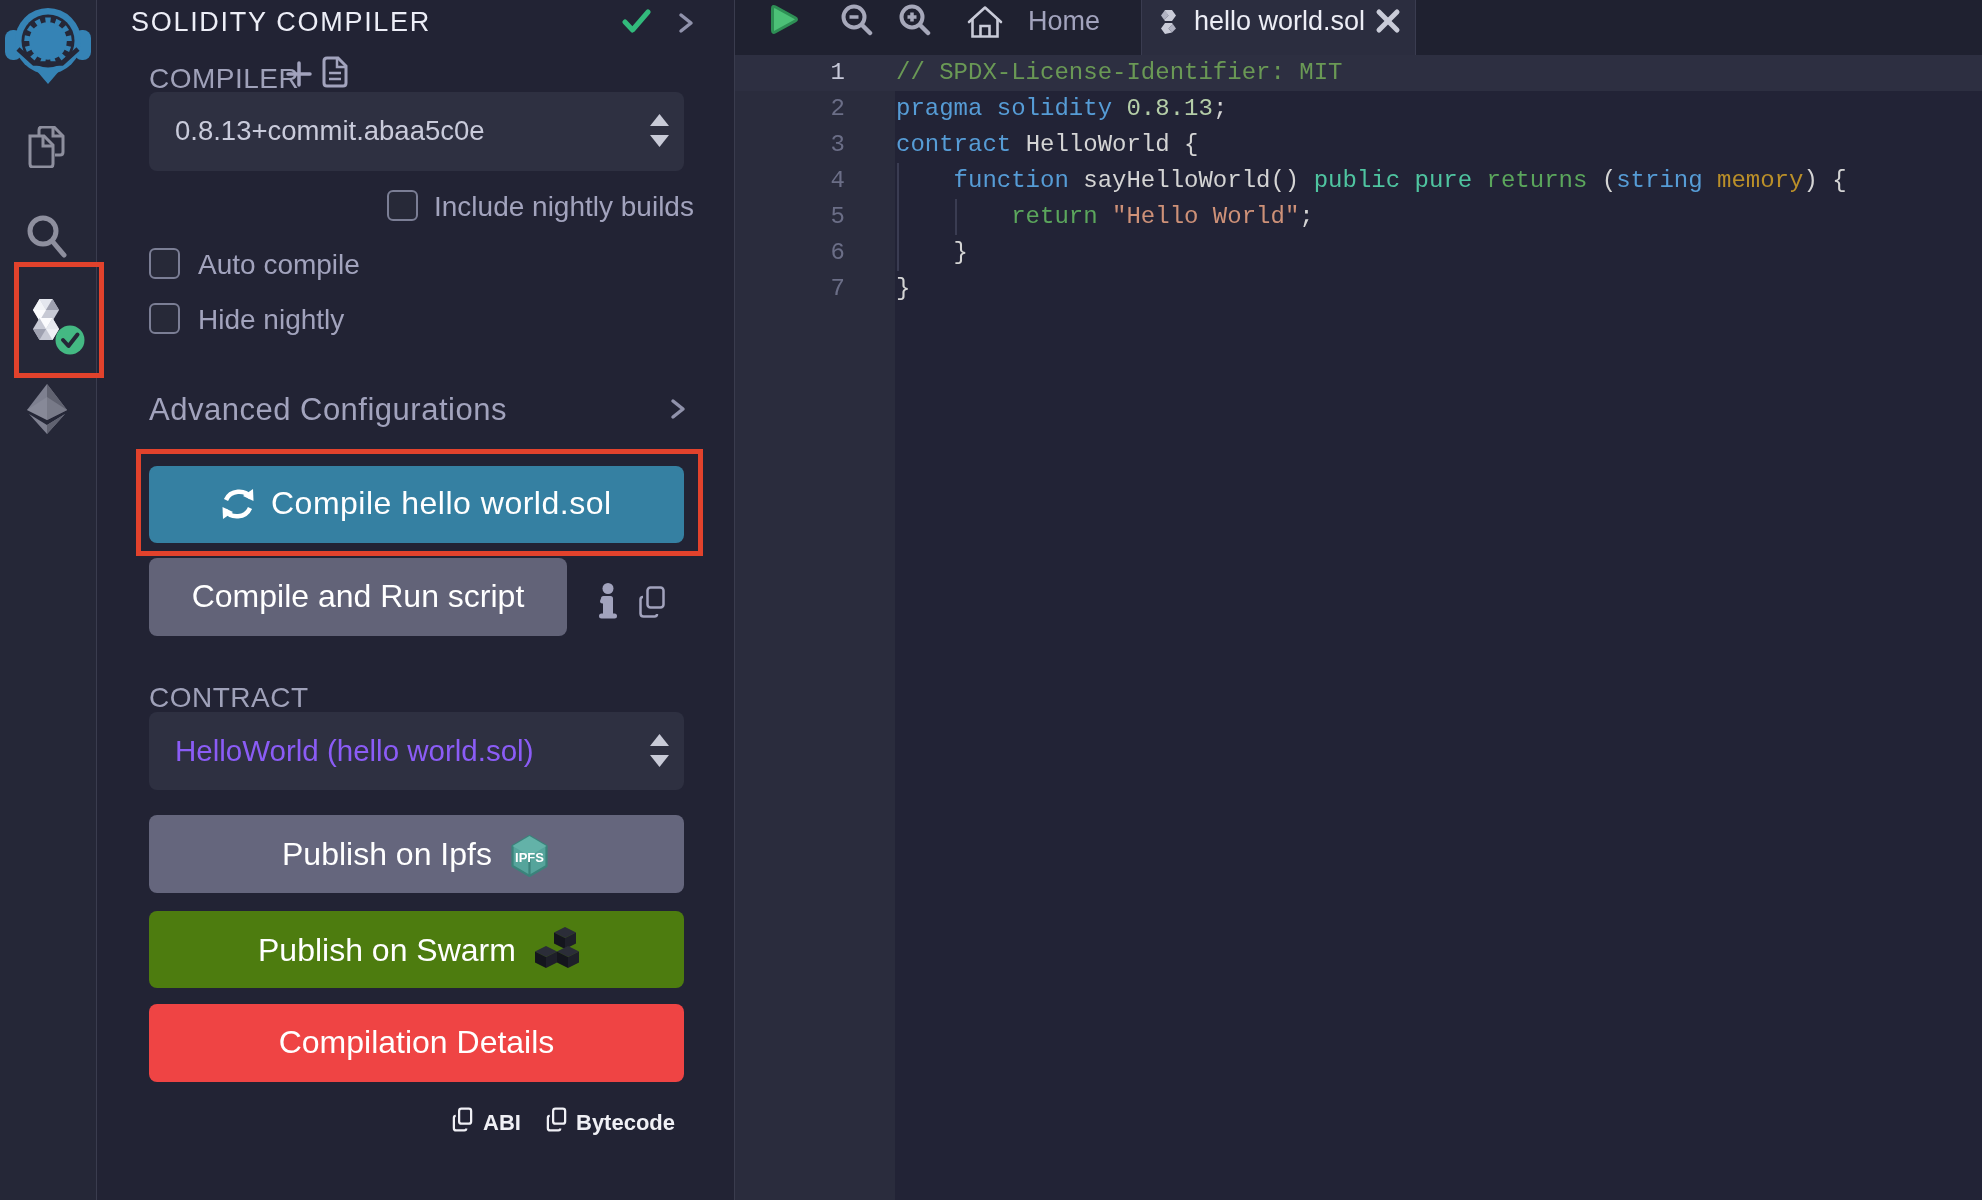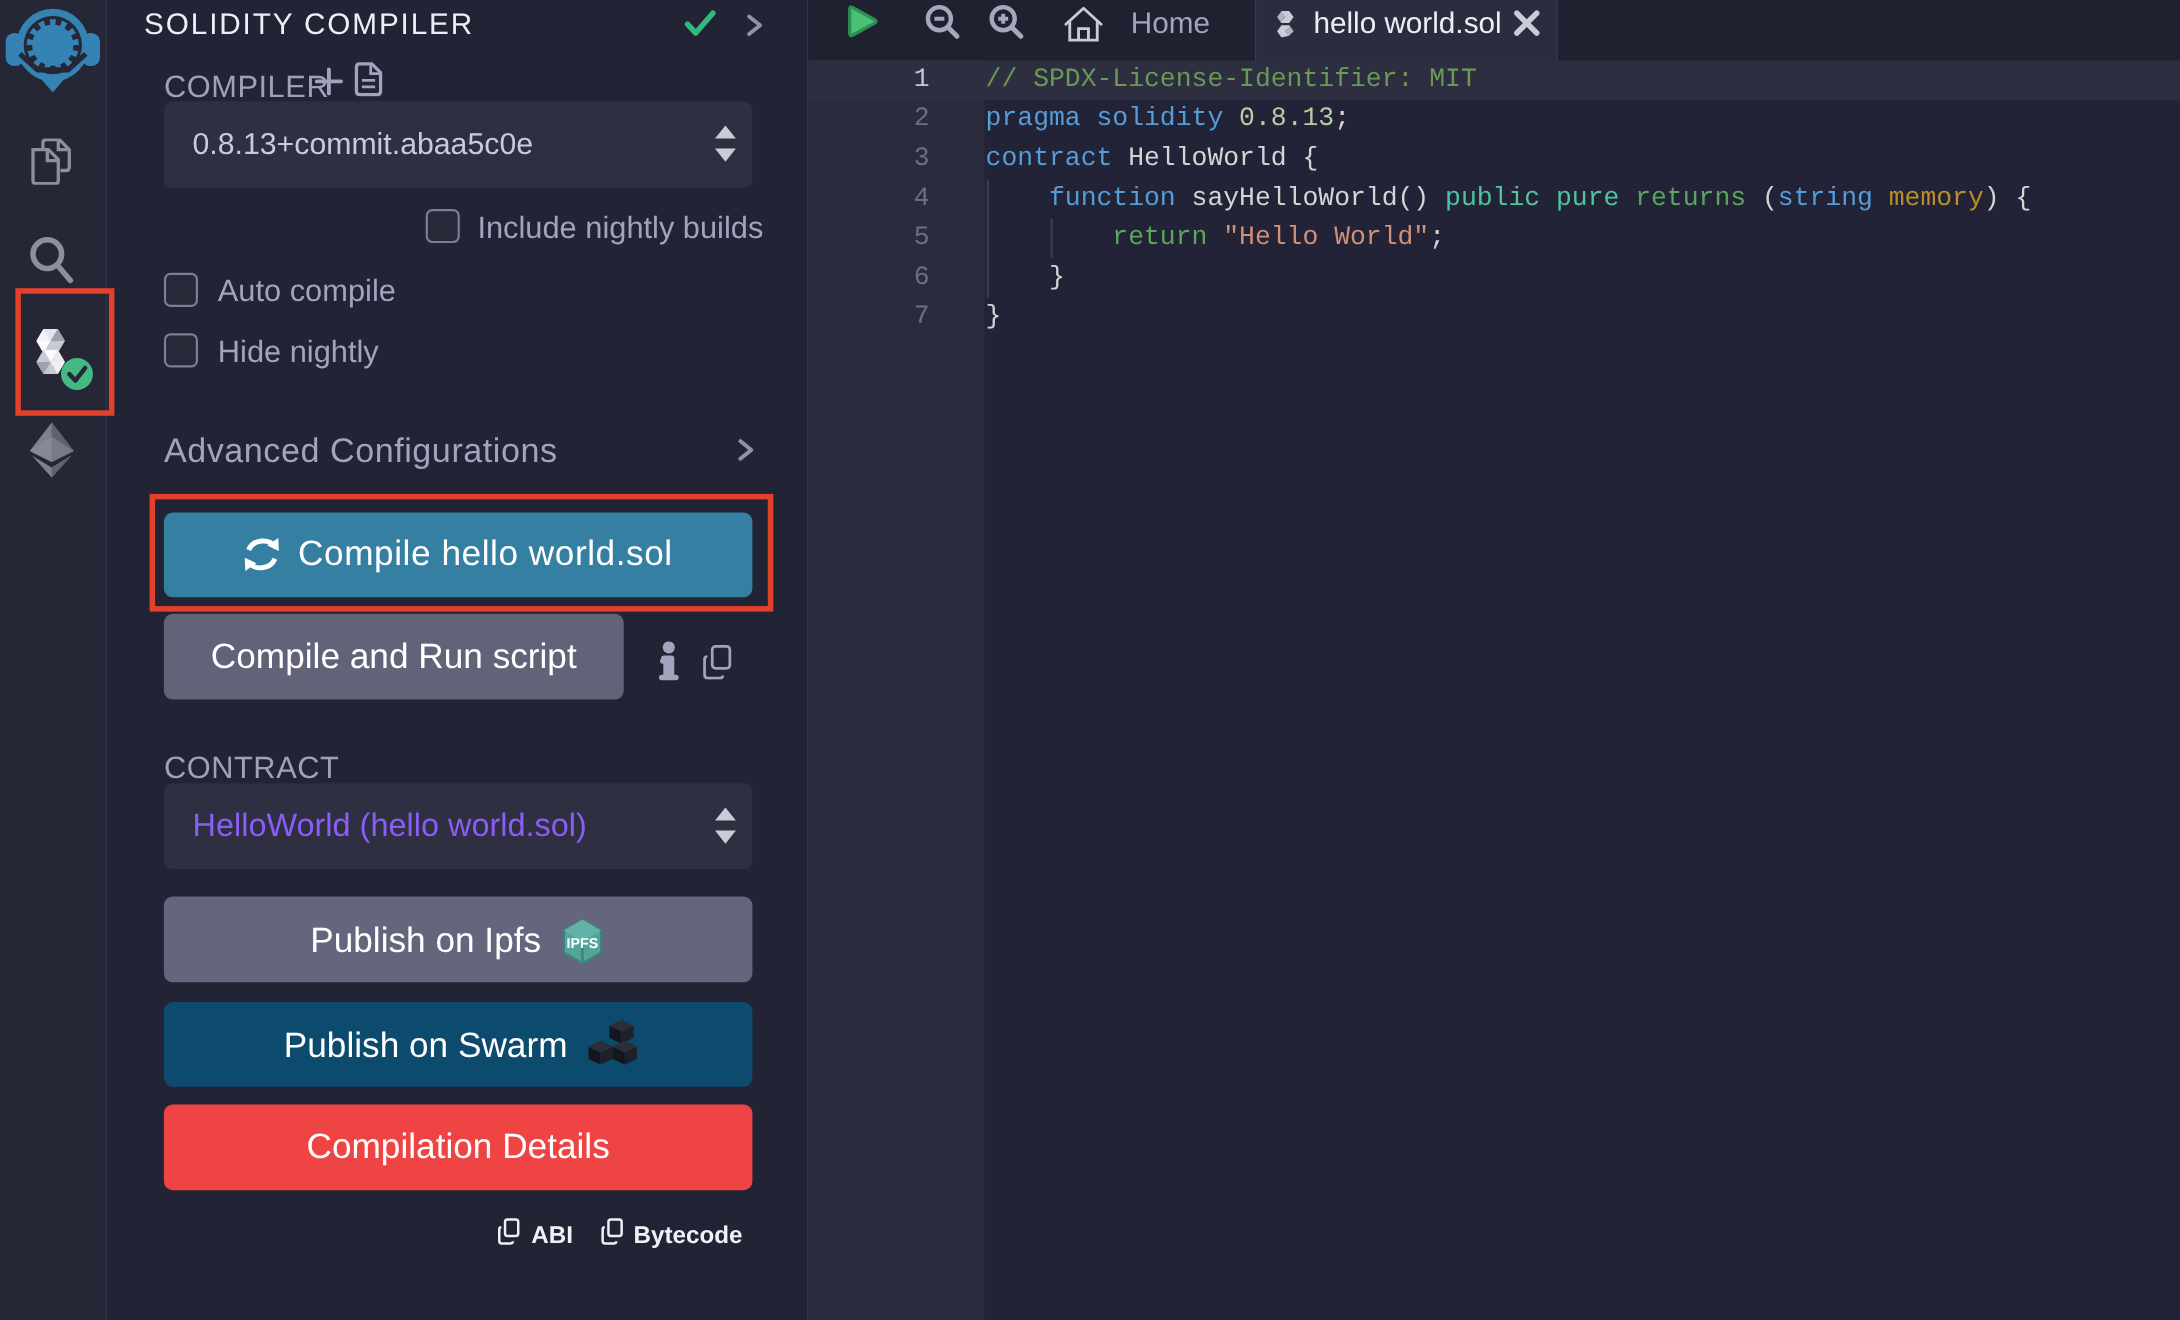--- a/index.html
+++ b/index.html
@@ -143,21 +143,21 @@
 
 <div class="abs btn" style="left:149px; top:815px; width:535px; height:78px; background:#65667d;">
   <span style="position:absolute; left:133px; top:21px; white-space:nowrap;">Publish on Ipfs</span>
   <span id="ic-ipfs" style="position:absolute; left:362px; top:20px;"><svg width="37" height="42" viewBox="0 0 37 42">
         <polygon points="18.5,1 35.5,11 35.5,31 18.5,41 1.5,31 1.5,11" fill="#55a49b" stroke="#3b837b" stroke-width="2.2" stroke-linejoin="round"></polygon>
         <polygon points="18.5,1 35.5,11 18.5,21 1.5,11" fill="#63b2a8"></polygon>
         <line x1="18.5" y1="21" x2="18.5" y2="41" stroke="#3b837b" stroke-width="2.2"></line>
         <text x="18.5" y="26.5" font-family="Liberation Sans, sans-serif" font-size="13" font-weight="bold" fill="#fff" text-anchor="middle">IPFS</text>
       </svg></span>
 </div>
-<div class="abs btn" style="left:149px; top:911px; width:535px; height:77px; background:#0c4a6e;">
+<div class="abs btn" style="left:149px; top:911px; width:535px; height:77px; background:#4d7c0f;">
   <span style="position:absolute; left:109px; top:21px; white-space:nowrap;">Publish on Swarm</span>
   <span id="ic-swarm" style="position:absolute; left:385px; top:16px;"><svg width="46" height="48" viewBox="0 0 46 48">
         <g transform="translate(20,0)">
           <polygon points="11,0 22,5.5 11,11 0,5.5" fill="#2b2d38"></polygon>
           <polygon points="0,5.5 11,11 11,22 0,16.5" fill="#14151d"></polygon>
           <polygon points="22,5.5 11,11 11,22 22,16.5" fill="#1e1f29"></polygon>
         </g>
         <g transform="translate(1,19)">
           <polygon points="11,0 22,5.5 11,11 0,5.5" fill="#2b2d38"></polygon>
           <polygon points="0,5.5 11,11 11,22 0,16.5" fill="#14151d"></polygon>

